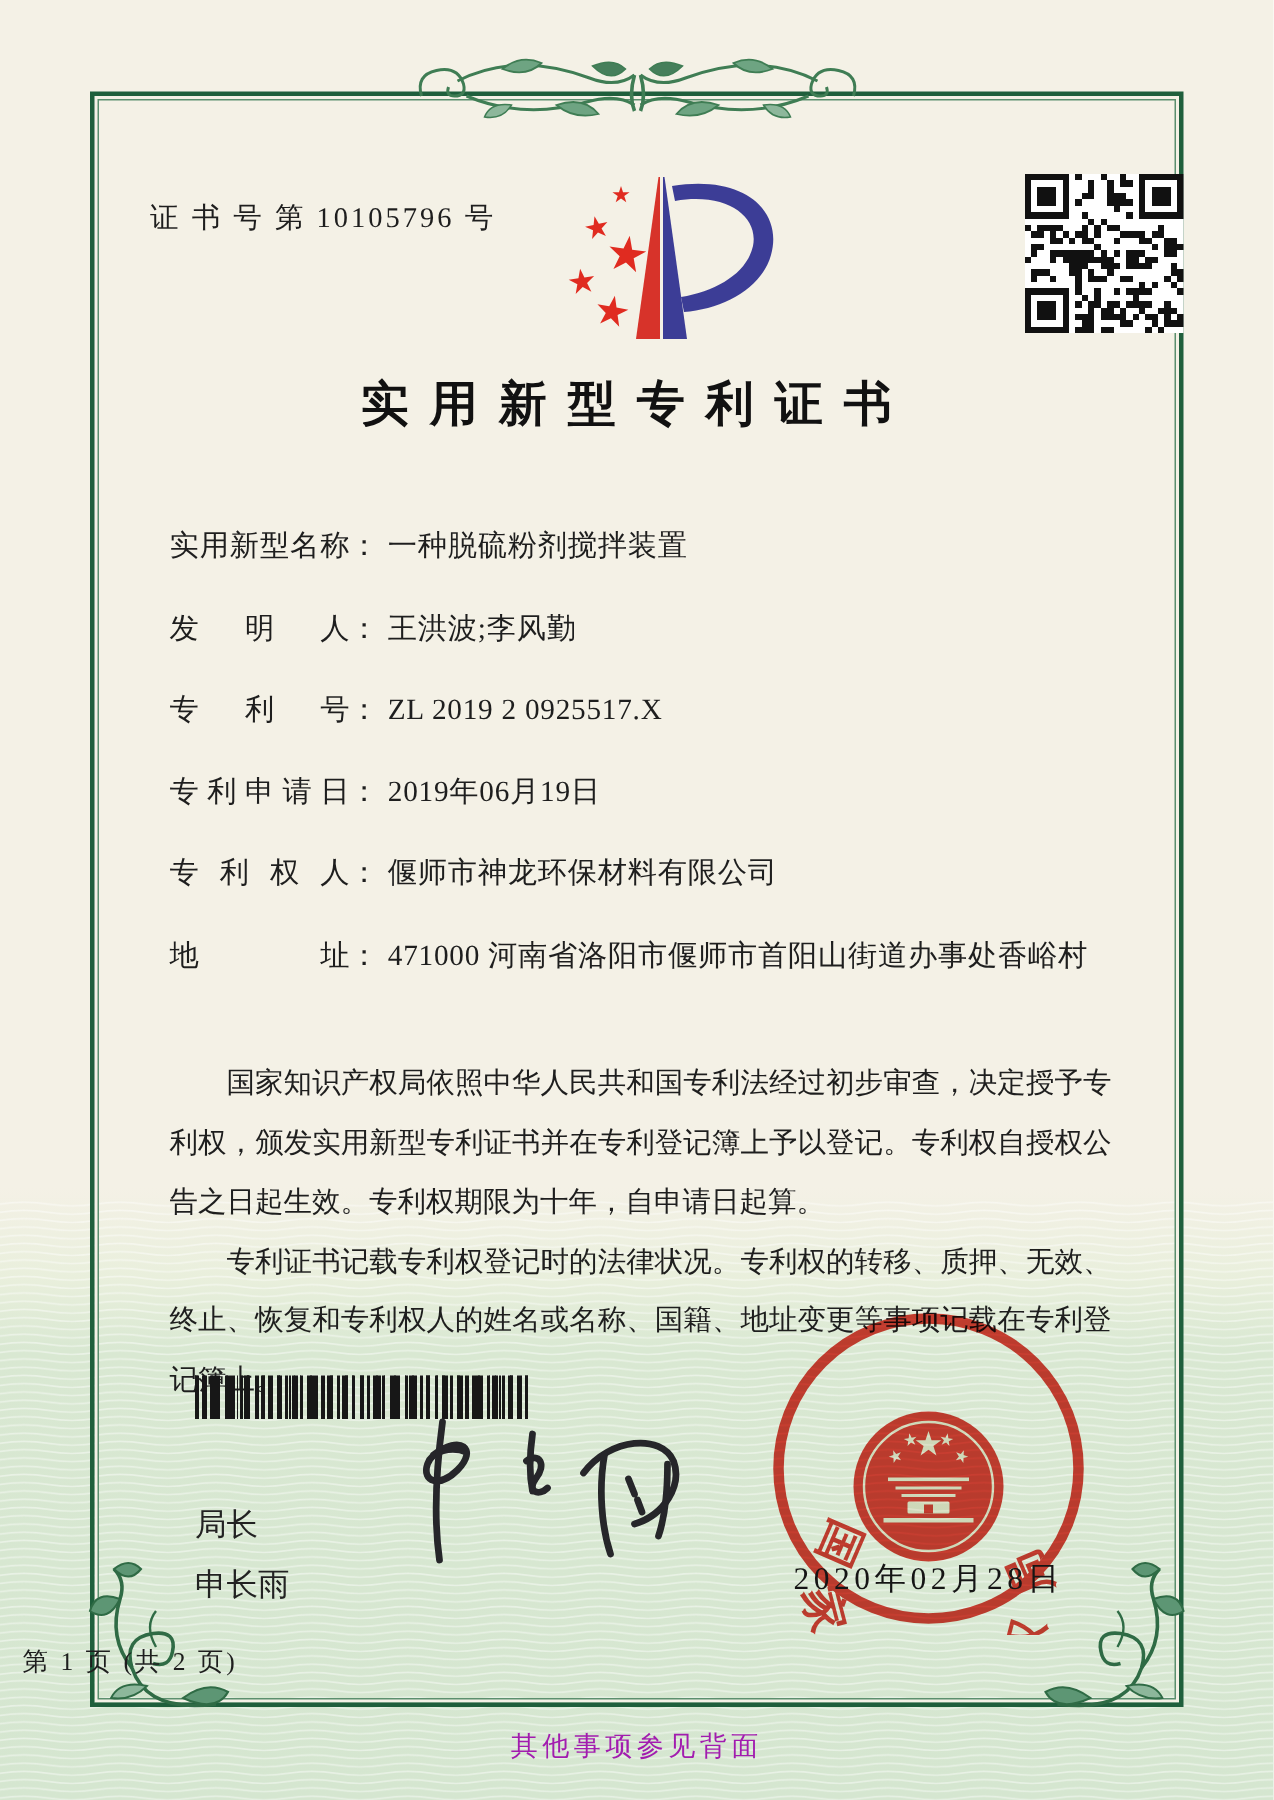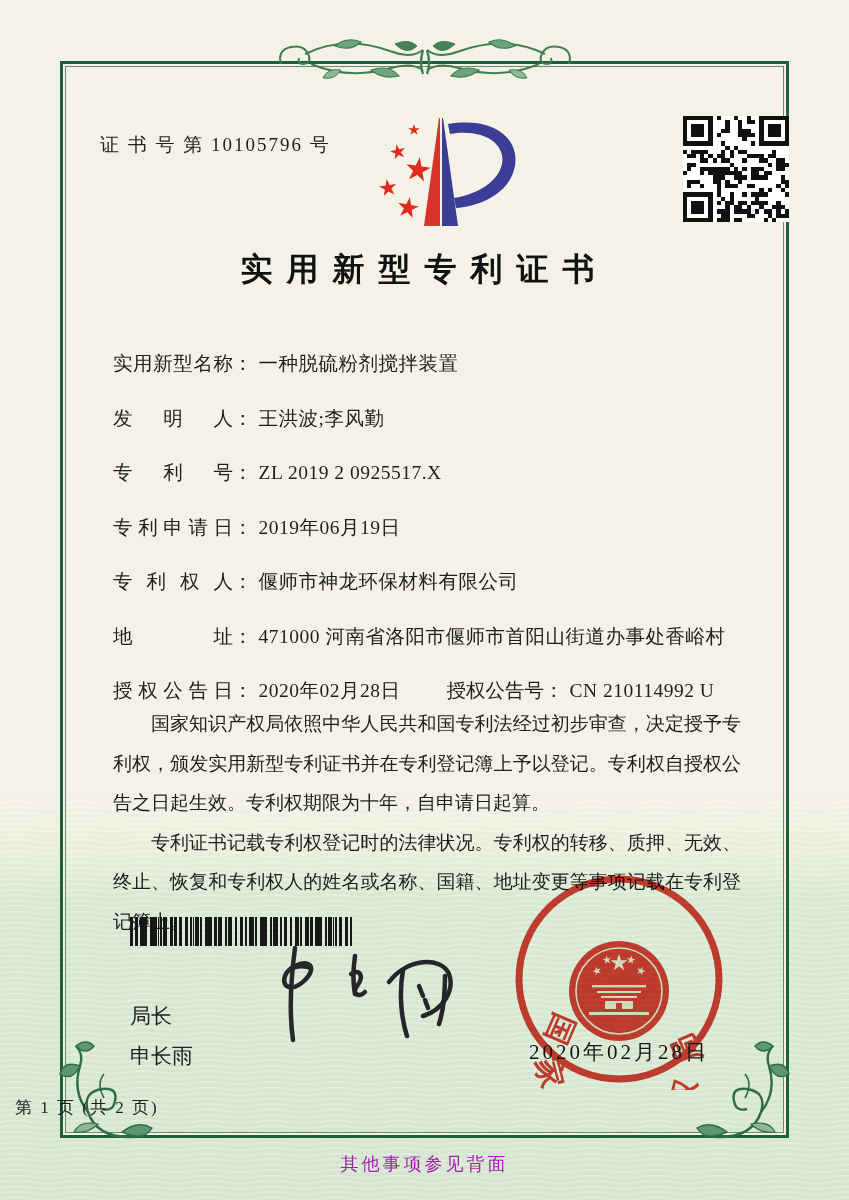--- a/index.html
+++ b/index.html
@@ -37,21 +37,21 @@
     display:inline-block;width:120px;vertical-align:bottom;
     text-align:justify;text-align-last:justify;
   }
   .fcolon{display:inline-block;margin-right:6px;}
   .fval{letter-spacing:.5px;margin-top:16px;}
   .pair2{margin-left:46px;}
   .paras{
     position:absolute;left:113px;top:704px;width:628px;
     font-size:19px;line-height:2.08;text-align:justify;
   }
-  .paras p{margin:0;text-indent:2em;}
+  .paras p{margin:0;text-indent:2em;font-family:Liberation Mono, monospace;}
   .barcode{
     position:absolute;left:130px;top:917px;width:222px;height:29px;
     background-image:
       repeating-linear-gradient(90deg,#171717 0 2px,transparent 2px 5px),
       repeating-linear-gradient(90deg,#171717 0 1px,transparent 1px 7px),
       repeating-linear-gradient(90deg,#171717 0 3px,transparent 3px 11px);
   }
   .signer{position:absolute;left:130px;top:972px;font-size:21px;line-height:40px;color:#222;margin-top:24px;}
   .signature{position:absolute;left:255px;top:940px;}
   .seal{position:absolute;left:508px;top:868px;mix-blend-mode:multiply;opacity:.95;}
@@ -350,23 +350,20 @@
     </div>
     <div class="frow">
       <span class="flabel">专利申请日</span><span class="fcolon">：</span><span class="fval">2019年06月19日</span>
     </div>
     <div class="frow">
       <span class="flabel">专利权人</span><span class="fcolon">：</span><span class="fval">偃师市神龙环保材料有限公司</span>
     </div>
     <div class="frow">
       <span class="flabel">地址</span><span class="fcolon">：</span><span class="fval">471000 河南省洛阳市偃师市首阳山街道办事处香峪村</span>
     </div>
-    <div class="frow">
-      <span class="flabel">授权公告日</span><span class="fcolon">：</span><span class="fval">2020年02月28日</span><span class="pair2"><span>授权公告号</span><span class="fcolon">：</span><span class="fval">CN 210114992 U</span></span>
-    </div>
   </div>
 
   <div class="paras">
     <p>国家知识产权局依照中华人民共和国专利法经过初步审查，决定授予专利权，颁发实用新型专利证书并在专利登记簿上予以登记。专利权自授权公告之日起生效。专利权期限为十年，自申请日起算。</p>
     <p>专利证书记载专利权登记时的法律状况。专利权的转移、质押、无效、终止、恢复和专利权人的姓名或名称、国籍、地址变更等事项记载在专利登记簿上。</p>
   </div>
 
   <div class="barcode"></div>
 
   <div class="signer">

